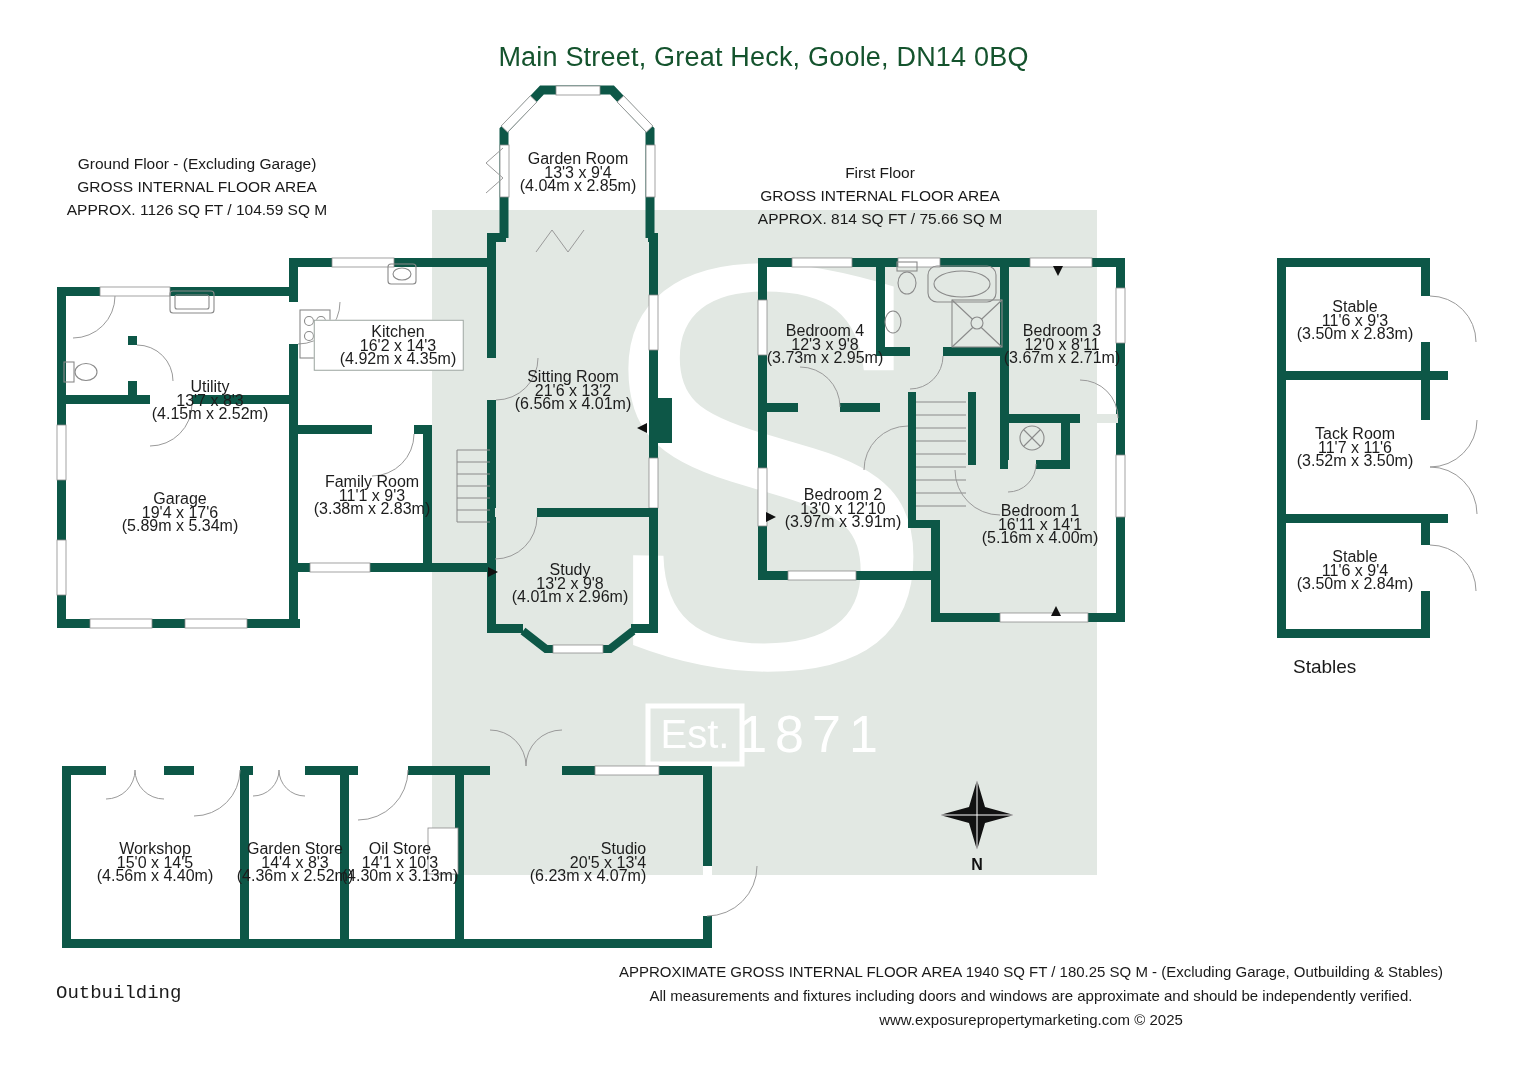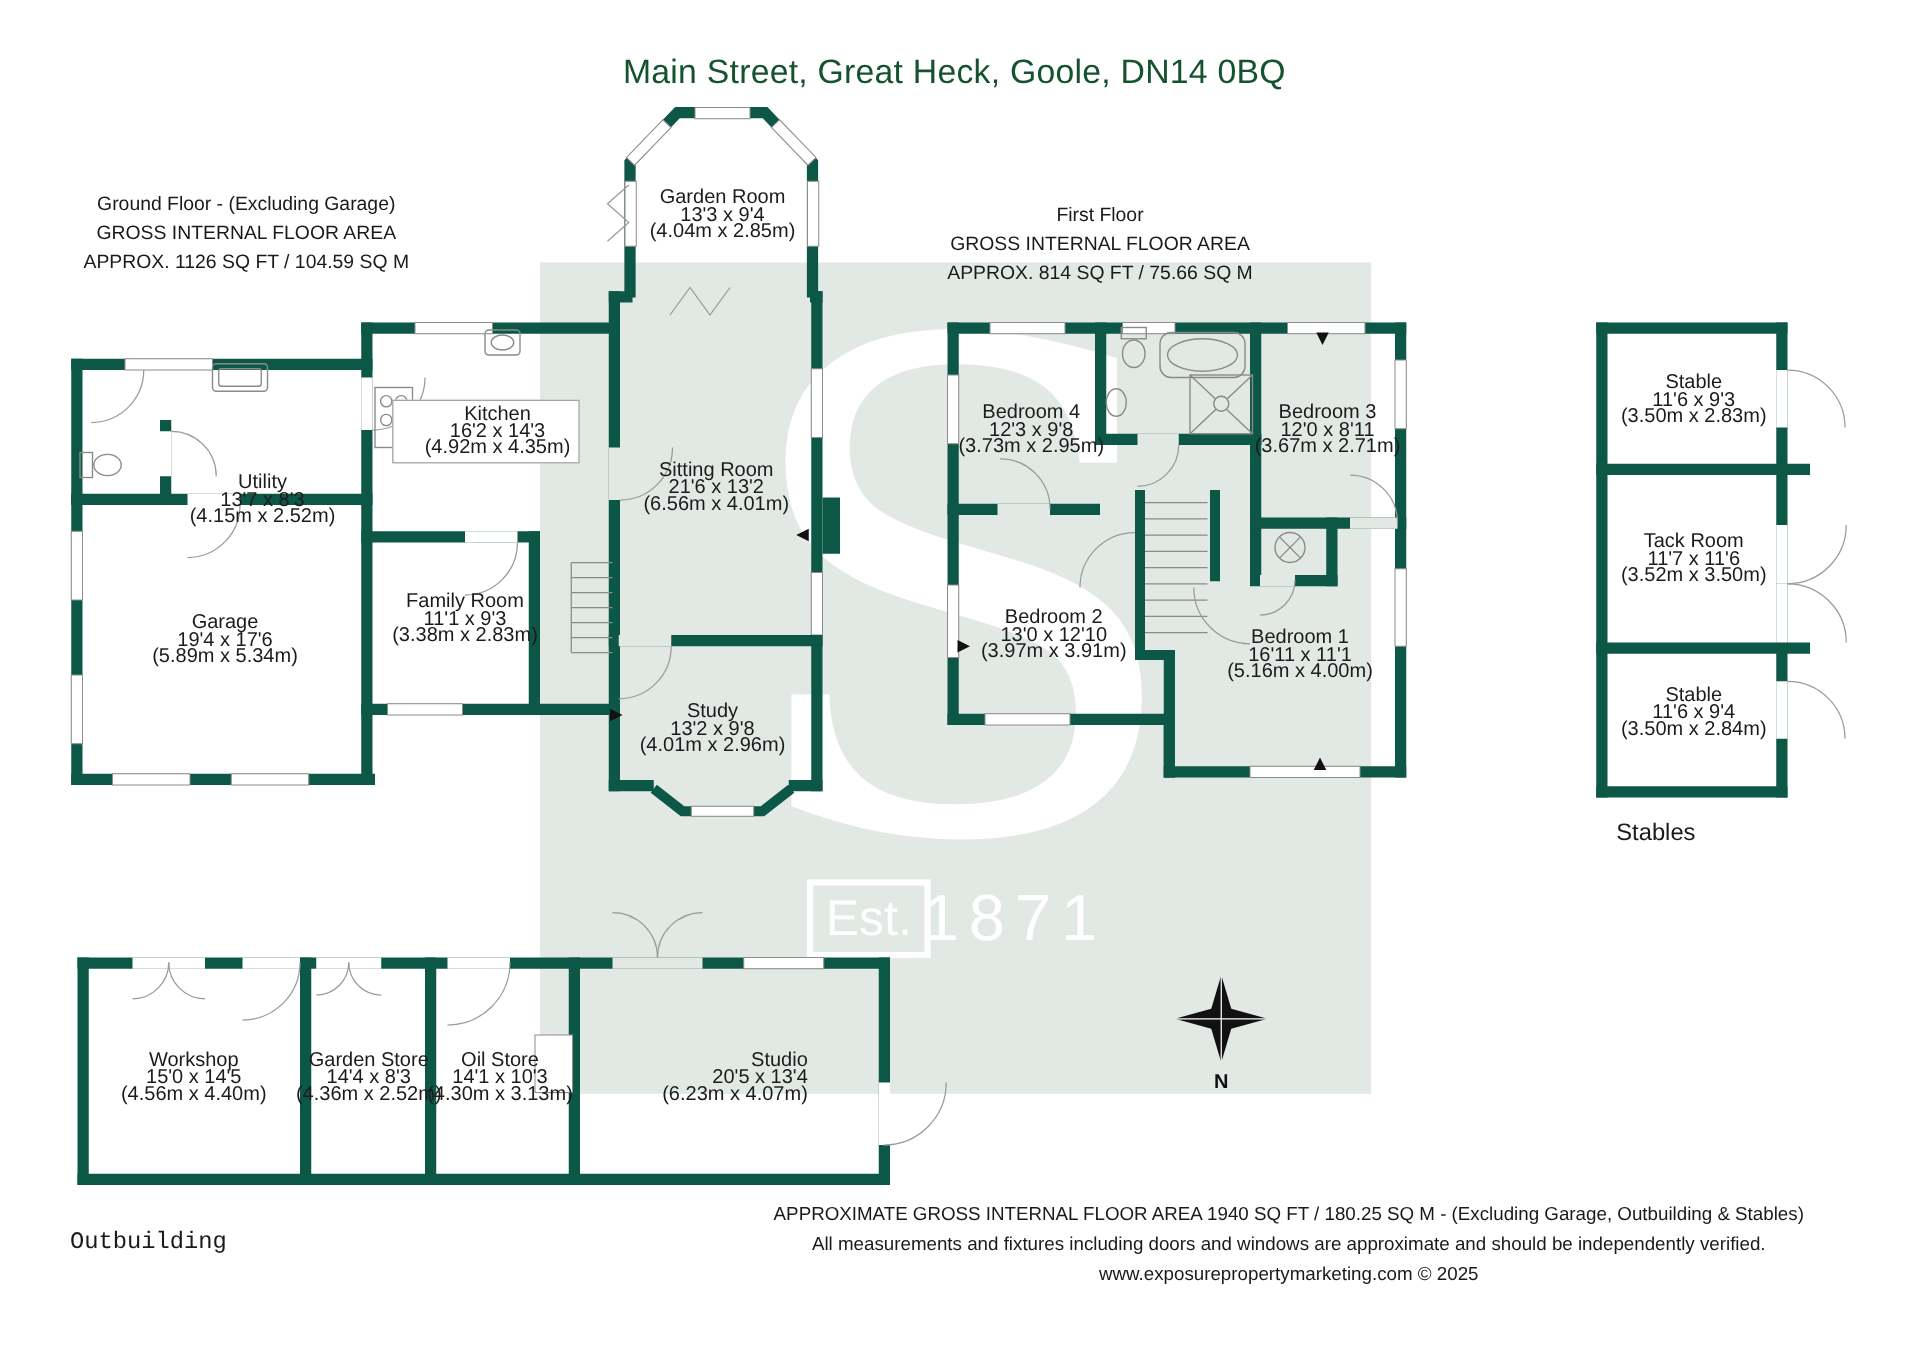--- a/index.html
+++ b/index.html
@@ -335,21 +335,21 @@
     <div>12'0 x 8'11</div>
     <div>(3.67m x 2.71m)</div>
   </div>
   <div class="room-label" style="left:843px;top:508px;">
     <div>Bedroom 2</div>
     <div>13'0 x 12'10</div>
     <div>(3.97m x 3.91m)</div>
   </div>
   <div class="room-label" style="left:1040px;top:524px;">
     <div>Bedroom 1</div>
-    <div>16'11 x 11'1</div>
+    <div>16'11 x 14'1</div>
     <div>(5.16m x 4.00m)</div>
   </div>
 
   <div class="room-label" style="left:1355px;top:320px;">
     <div>Stable</div>
     <div>11'6 x 9'3</div>
     <div>(3.50m x 2.83m)</div>
   </div>
   <div class="room-label" style="left:1355px;top:447px;">
     <div>Tack Room</div>

